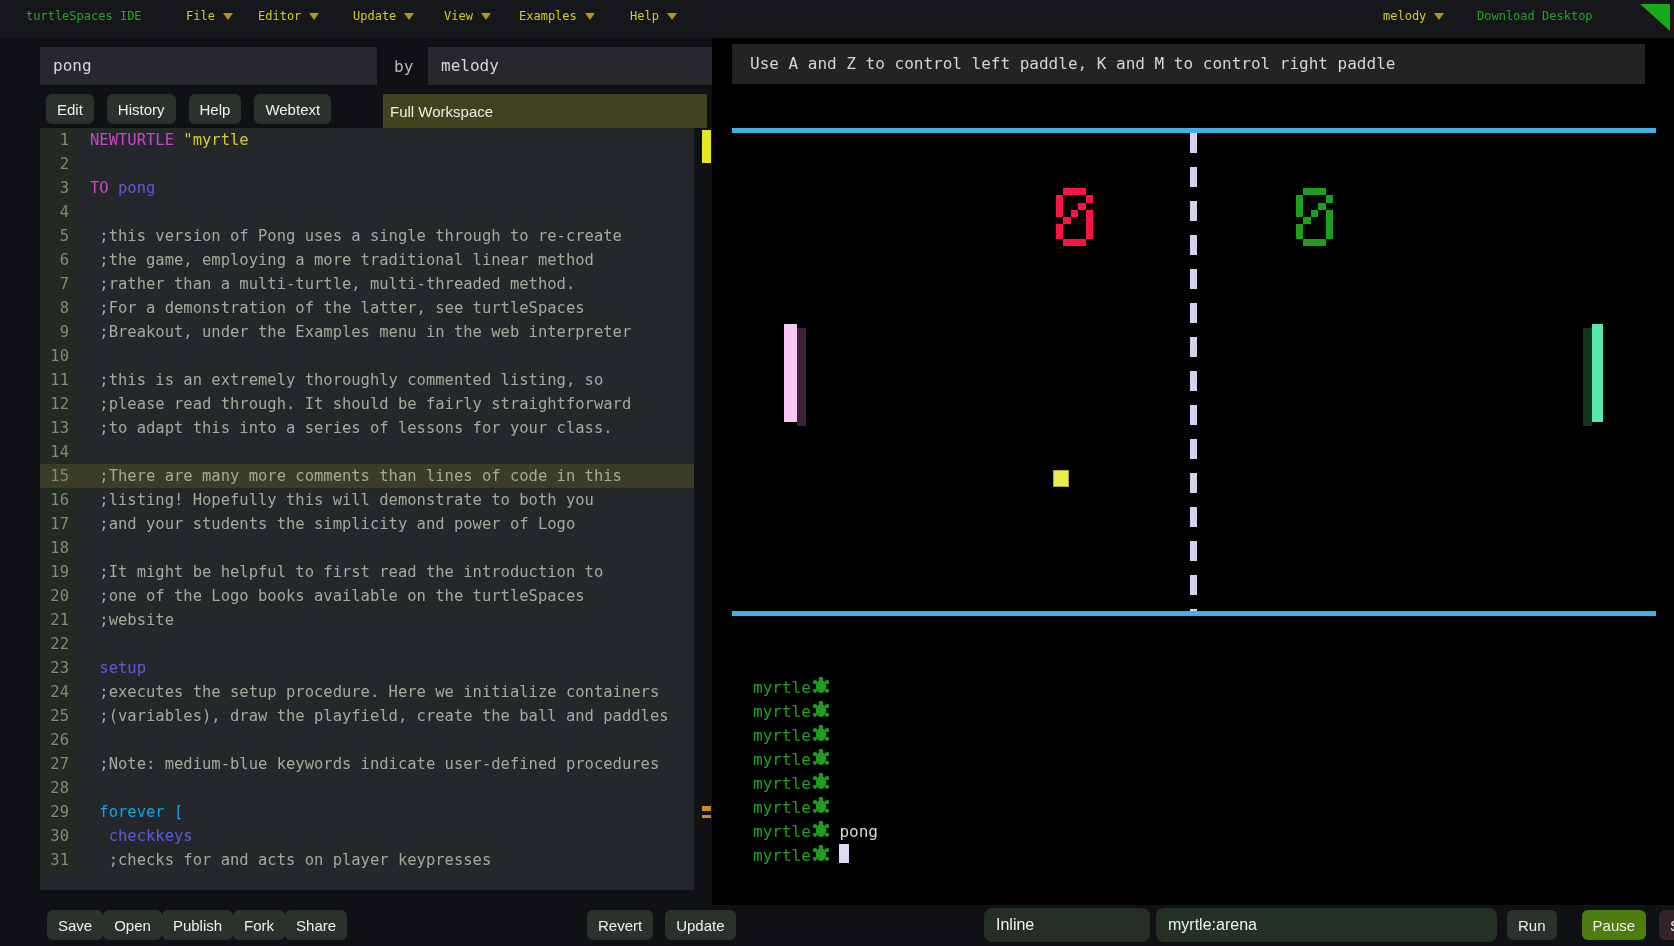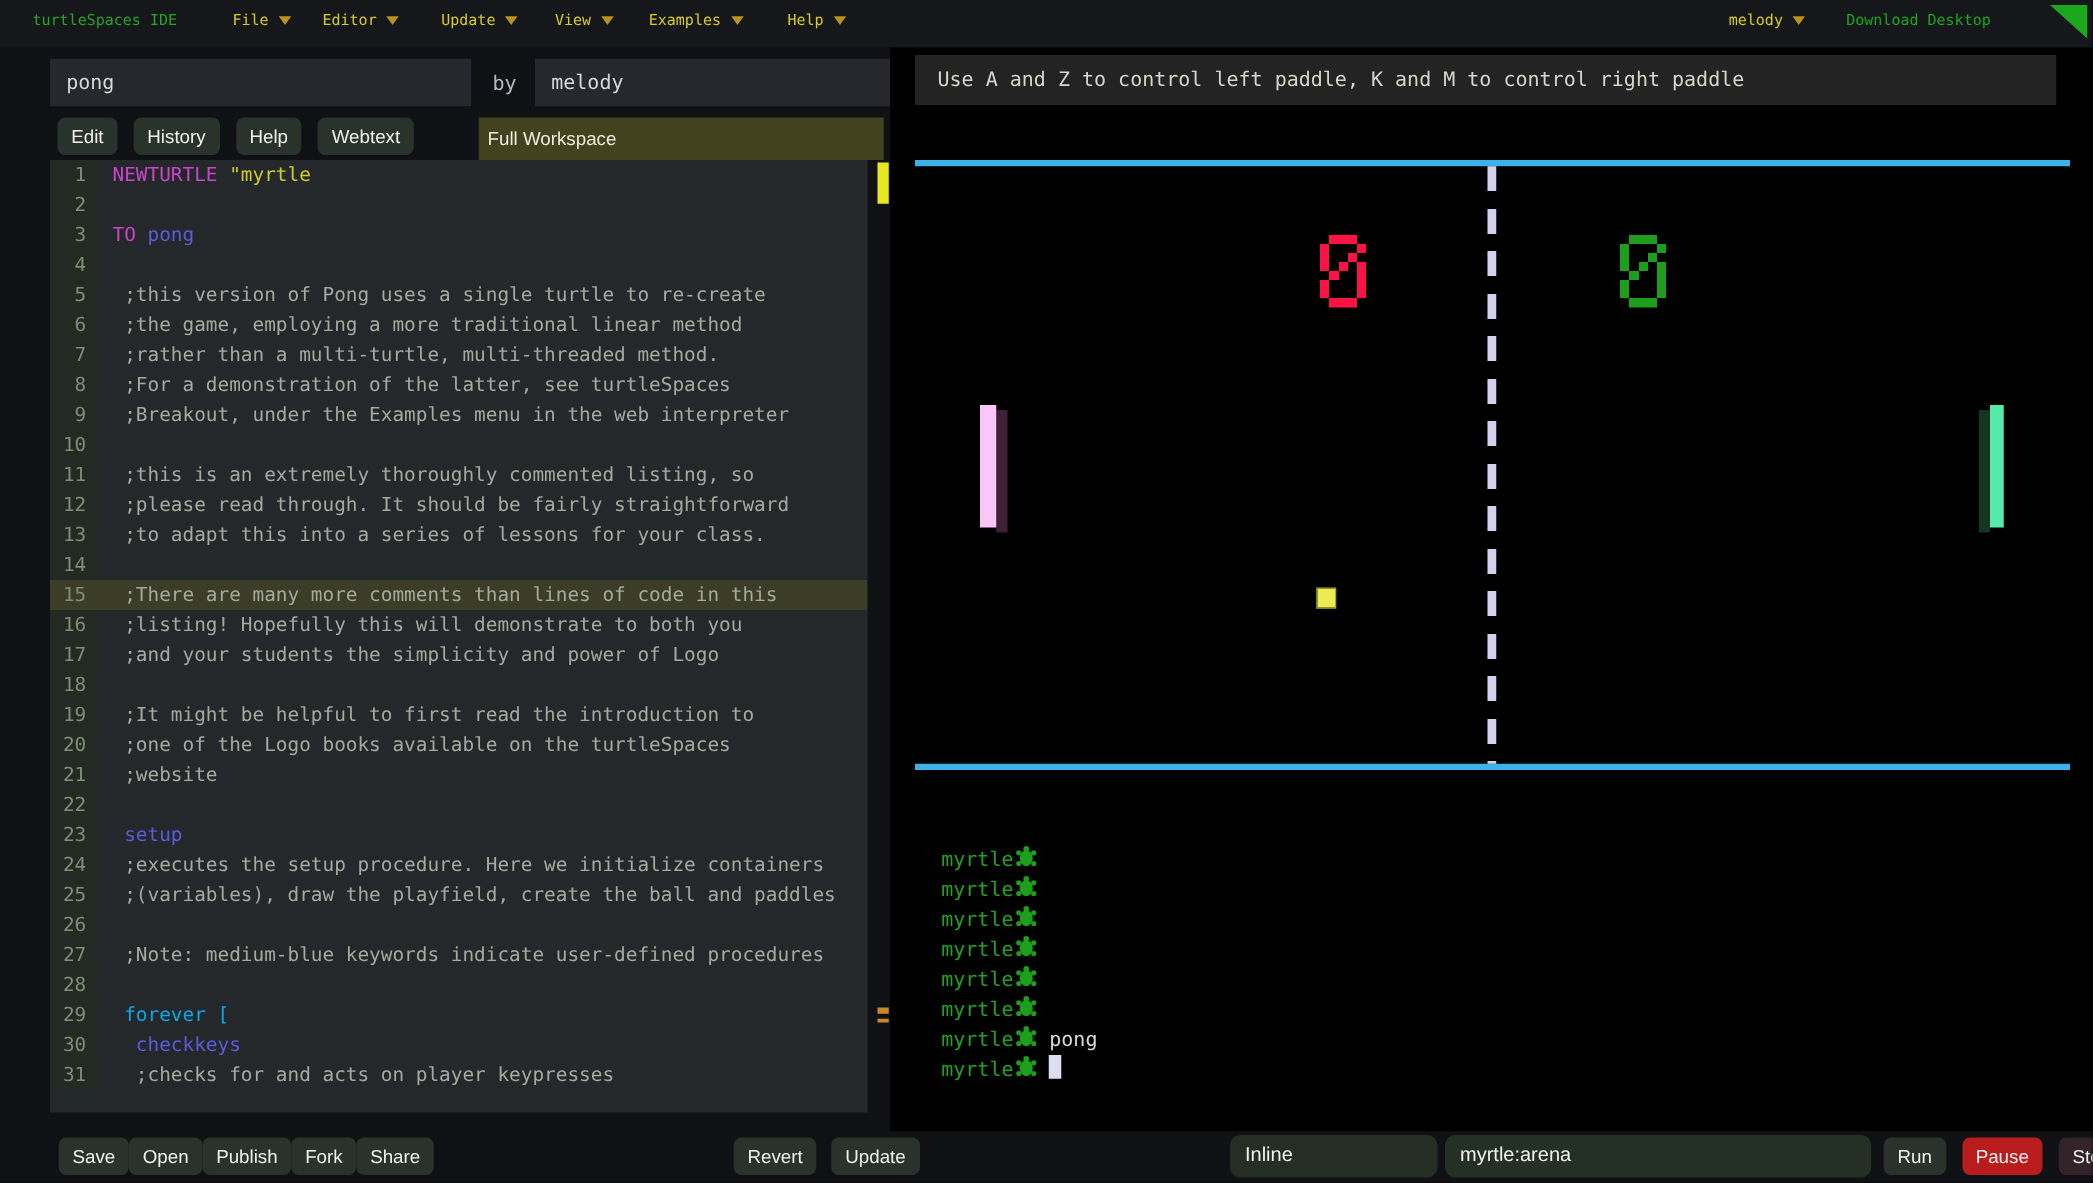--- a/index.html
+++ b/index.html
@@ -65,21 +65,21 @@
   .cursor{display:inline-block;width:10px;height:19px;background:#dcdcf2;margin-left:9px;}
 
   
   .bottombar{position:absolute;left:0;top:905px;width:1674px;height:41px;background:var(--page-bg);}
   .bb-group{position:absolute;top:5px;display:flex;}
   .bb-left{left:47px;} .bb-mid{left:587px;gap:12px;}
   .bb-input{position:absolute;top:3px;height:34px;border-radius:8px;font-family:"Liberation Sans",sans-serif;font-size:16px;color:#f2f2f2;line-height:34px;padding:0 12px;background:#252e25;white-space:nowrap;overflow:hidden;}
   .bb-inline{left:984px;width:166px;}
   .bb-target{left:1156px;width:341px;background:#233023;}
   .bb-run-group{left:1507px;gap:13px;}
-  .btn-pause{background:#b91c1c;} .btn-stop{background:#342329;}
+  .btn-pause{background:#4d7c0f;margin-left:12px;} .btn-stop{background:#342329;}
 </style>
 </head>
 <body>
 
 <div class="topbar">
   <span class="item brand" style="left:26px">turtleSpaces IDE</span>
   <span class="item menu" style="left:186px"><span>File</span><i class="arrow"></i></span>
   <span class="item menu" style="left:258px"><span>Editor</span><i class="arrow"></i></span>
   <span class="item menu" style="left:353px"><span>Update</span><i class="arrow"></i></span>
   <span class="item menu" style="left:444px"><span>View</span><i class="arrow"></i></span>
@@ -103,21 +103,21 @@
     <button class="hbtn">Help</button>
     <button class="hbtn">Webtext</button>
   </div>
   <div class="ws-tab">Full Workspace</div>
 
   <div class="editor" id="code-lines">
       <div class="cl"><span class="ln">1</span><span class="ct"><span class="kw">NEWTURTLE </span><span class="str">"myrtle</span></span></div>
       <div class="cl"><span class="ln">2</span><span class="ct"></span></div>
       <div class="cl"><span class="ln">3</span><span class="ct"><span class="kw">TO </span><span class="proc">pong</span></span></div>
       <div class="cl"><span class="ln">4</span><span class="ct"></span></div>
-      <div class="cl"><span class="ln">5</span><span class="ct"><span class="cmt"> ;this version of Pong uses a single turtle to re-create</span></span></div>
+      <div class="cl"><span class="ln">5</span><span class="ct"><span class="cmt"> ;this version of Pong uses a single through to re-create</span></span></div>
       <div class="cl"><span class="ln">6</span><span class="ct"><span class="cmt"> ;the game, employing a more traditional linear method</span></span></div>
       <div class="cl"><span class="ln">7</span><span class="ct"><span class="cmt"> ;rather than a multi-turtle, multi-threaded method.</span></span></div>
       <div class="cl"><span class="ln">8</span><span class="ct"><span class="cmt"> ;For a demonstration of the latter, see turtleSpaces</span></span></div>
       <div class="cl"><span class="ln">9</span><span class="ct"><span class="cmt"> ;Breakout, under the Examples menu in the web interpreter</span></span></div>
       <div class="cl"><span class="ln">10</span><span class="ct"></span></div>
       <div class="cl"><span class="ln">11</span><span class="ct"><span class="cmt"> ;this is an extremely thoroughly commented listing, so</span></span></div>
       <div class="cl"><span class="ln">12</span><span class="ct"><span class="cmt"> ;please read through. It should be fairly straightforward</span></span></div>
       <div class="cl"><span class="ln">13</span><span class="ct"><span class="cmt"> ;to adapt this into a series of lessons for your class.</span></span></div>
       <div class="cl"><span class="ln">14</span><span class="ct"></span></div>
       <div class="cl hl"><span class="ln">15</span><span class="ct"><span class="cmt"> ;There are many more comments than lines of code in this</span></span></div>

